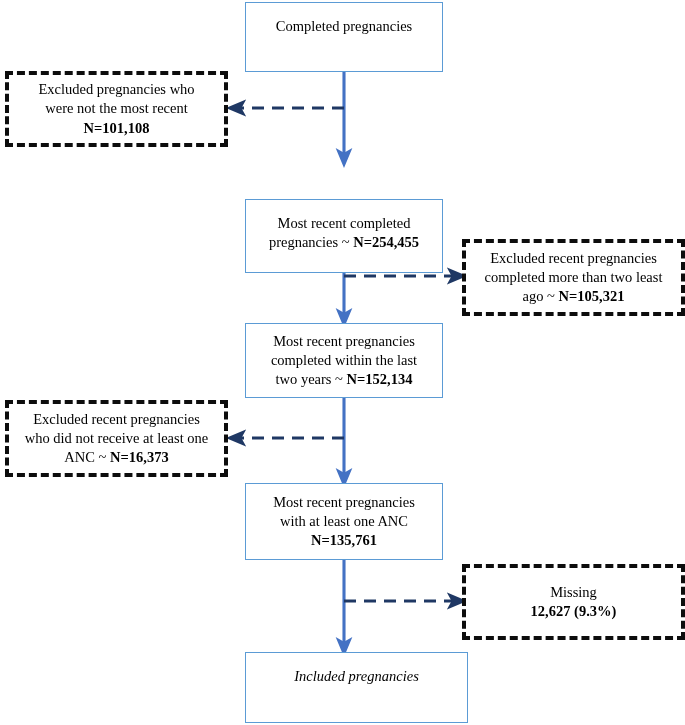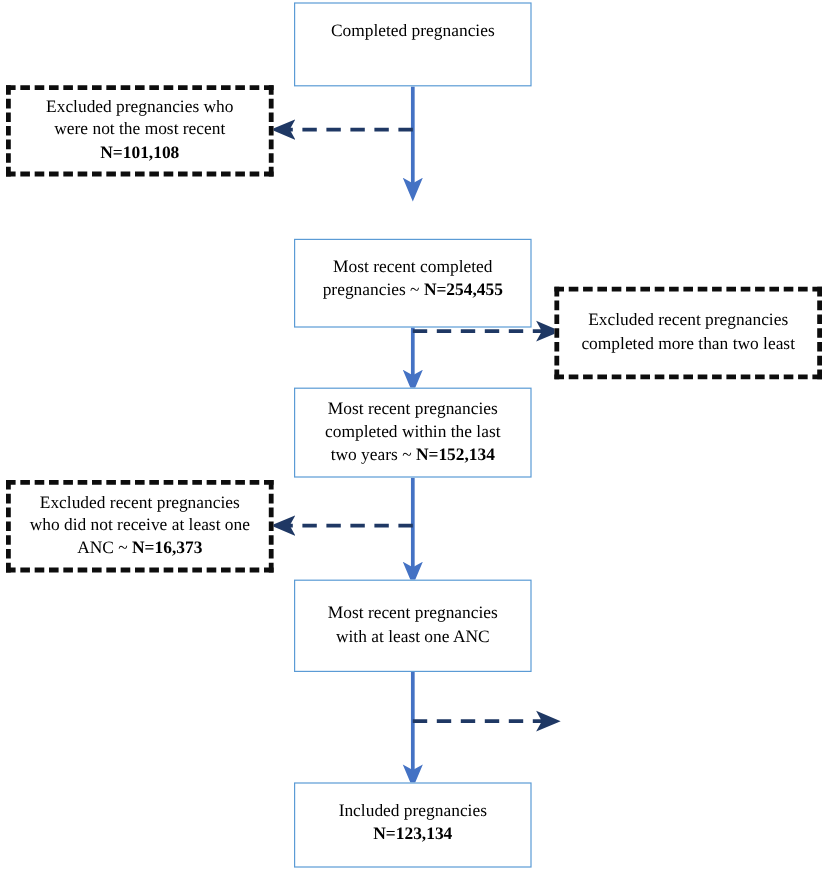--- a/index.html
+++ b/index.html
@@ -124,20 +124,23 @@
       <span class="ln">
         <span>pregnancies ~ </span><span class="bold">N=254,455</span>
       </span>
     </div>
   </div>
 
   <div class="node excluded" style="left:462px; top:239px; width:223px; height:77px;">
     <div class="inner">
       <span class="ln">Excluded recent pregnancies</span>
       <span class="ln">completed more than two least</span>
+      <span class="ln">
+        <span>ago ~ </span><span class="bold">N=105,321</span>
+      </span>
     </div>
   </div>
 
   <div class="node main" style="left:245px; top:323px; width:198px; height:75px; align-items:center;">
     <div class="inner" style="padding-top:0;">
       <span class="ln">Most recent pregnancies</span>
       <span class="ln">completed within the last</span>
       <span class="ln">
         <span>two years ~ </span><span class="bold">N=152,134</span>
       </span>
@@ -151,24 +154,30 @@
       <span class="ln">
         <span>ANC ~ </span><span class="bold">N=16,373</span>
       </span>
     </div>
   </div>
 
   <div class="node main" style="left:245px; top:483px; width:198px; height:77px; align-items:center;">
     <div class="inner" style="padding-top:0;">
       <span class="ln">Most recent pregnancies</span>
       <span class="ln">with at least one ANC</span>
+      <span class="ln bold">N=135,761</span>
     </div>
   </div>
 
+  <div class="node excluded" style="left:462px; top:564px; width:223px; height:76px;">
+    <div class="inner">
+      <span class="ln">Missing</span>
+      <span class="ln bold">12,627 (9.3%)</span>
+    </div>
+  </div>
 
-  <div class="node main" style="left:245px; top:652px; width:198px; height:71px;">
+  <div class="node main" style="left:245px; top:652px; width:223px; height:71px;font-style:italic;">
     <div class="inner">
       <span class="ln">Included pregnancies</span>
-      <span class="ln bold">N=123,134</span>
     </div>
   </div>
 
 </div>
 
 </body></html>

